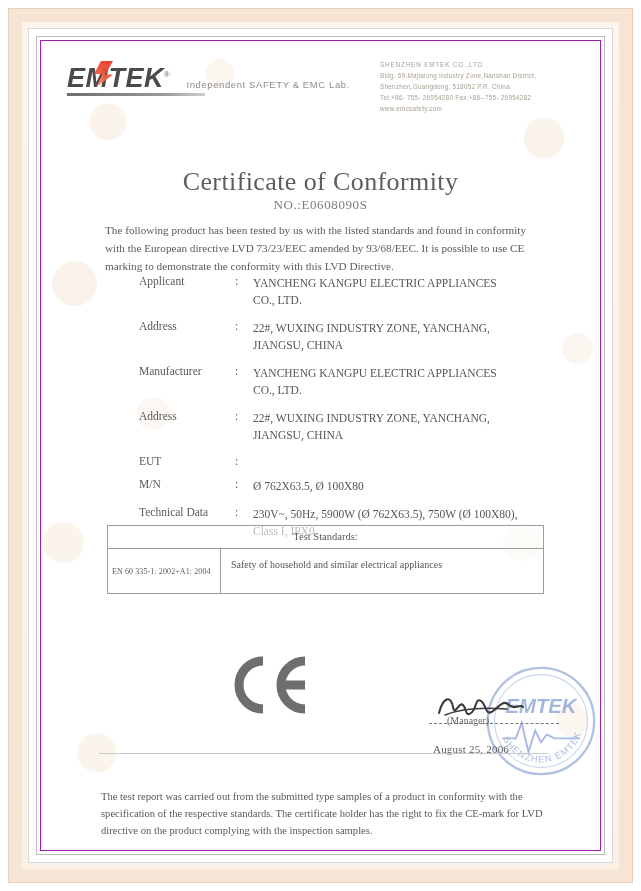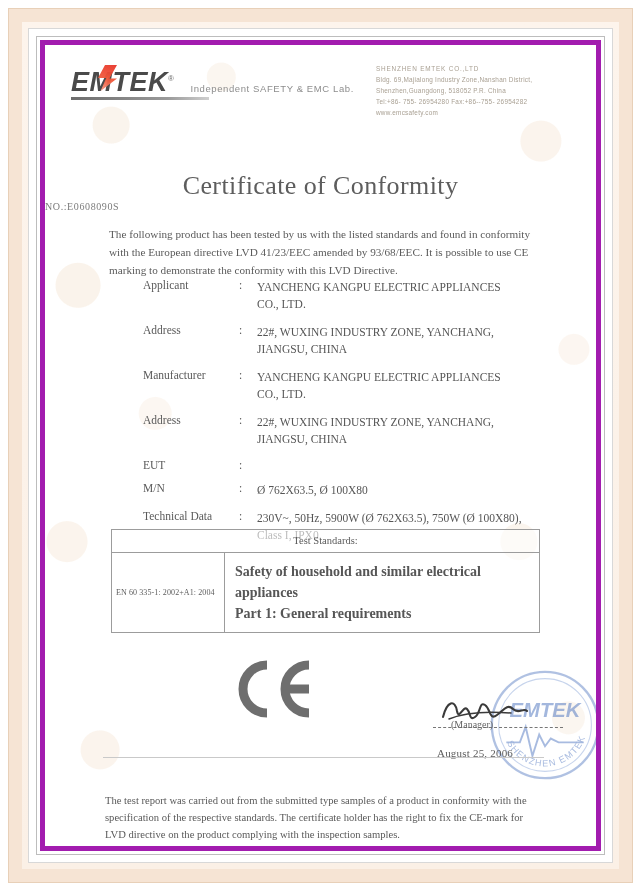--- a/index.html
+++ b/index.html
@@ -44,21 +44,21 @@
   .border-inner {
     position: absolute;
     left: 36px; top: 36px; right: 36px; bottom: 36px;
     border: 1px solid #bdbdbd;
     background: #ffffff;
   }
 
   .border-inner2 {
     position: absolute;
     left: 40px; top: 40px; right: 40px; bottom: 40px;
-    border: 5px solid #a21caf;
+    border: 1px solid #a21caf;
     background: #ffffff;
     overflow: hidden;
   }
 
   
   .watermark {
     position: absolute;
     inset: 0;
     pointer-events: none;
     opacity: 0.55;
@@ -152,21 +152,22 @@
     position: absolute;
     left: 0; right: 0; top: 126px;
     text-align: center;
     font-size: 26px;
     color: #5d5d5d;
     letter-spacing: 0.4px;
   }
   .cert-no {
     position: absolute;
     left: 0; right: 0; top: 156px;
-    font-size: 10px;
+    text-align: center;
+    font-size: 13px;
     color: #7b7b7b;
     letter-spacing: 0.6px;
   }
 
   
   .intro {
     position: absolute;
     left: 64px; right: 56px; top: 180px;
     font-size: 11.2px;
     line-height: 1.62;
@@ -228,24 +229,23 @@
     font-size: 8px;
     color: #5d5d5d;
     display: flex;
     align-items: center;
     padding: 0 4px;
     letter-spacing: 0.1px;
   }
   .std-desc {
     flex: 1;
     padding: 8px 0 8px 10px;
-    font-size: 14px;
+    font-size: 10px;
     line-height: 1.5;
     color: #565656;
-    font-weight: bold;
   }
 
   
   .ce-mark {
     position: absolute;
     left: 186px; top: 612px;
     width: 86px; height: 64px;
   }
   .ce-mark svg { display: block; }
 
@@ -330,21 +330,21 @@
           <div>Bldg. 69,Majialong Industry Zone,Nanshan  District,</div>
           <div>Shenzhen,Guangdong, 518052  P.R.  China</div>
           <div>Tel:+86- 755- 26954280    Fax:+86--755- 26954282</div>
           <div>www.emcsafety.com</div>
         </div>
       </div>
 
       <div class="title">Certificate of Conformity</div>
       <div class="cert-no">NO.:E0608090S</div>
 
-      <div class="intro">The following product has been tested by us with the listed standards and found in conformity with the European directive LVD 41/23/EEC amended by 93/68/EEC. It is possible to use CE marking to demonstrate the conformity with this LVD Directive.</div>
+      <div class="intro">The following product has been tested by us with the listed standards and found in conformity with the European directive LVD 73/23/EEC amended by 93/68/EEC. It is possible to use CE marking to demonstrate the conformity with this LVD Directive.</div>
 
       <div class="details">
 
         <div class="row">
           <div class="label">Applicant</div>
           <div class="colon">:</div>
           <div class="value">
             <span>YANCHENG KANGPU ELECTRIC APPLIANCES</span>
             <span class="v2">CO., LTD.</span>
           </div>
@@ -400,21 +400,20 @@
         </div>
 
       </div>
 
       <div class="std-table">
         <div class="std-head">Test Standards:</div>
         <div class="std-body">
           <div class="std-code">EN 60 335-1: 2002+A1: 2004</div>
           <div class="std-desc">
             <div>Safety of household and similar electrical appliances</div>
-            <div>Part 1: General requirements</div>
           </div>
         </div>
       </div>
 
       <div class="ce-mark">
         <svg width="86" height="64" viewBox="0 0 86 64" fill="none">
           <path d="M36 8 A24 24 0 1 0 36 56" stroke="#6e6e6e" stroke-width="9" fill="none" stroke-linecap="butt"></path>
           <path d="M78 8 A24 24 0 1 0 78 56" stroke="#6e6e6e" stroke-width="9" fill="none" stroke-linecap="butt"></path>
           <rect x="56" y="27.5" width="22" height="9" fill="#6e6e6e"></rect>
         </svg>

